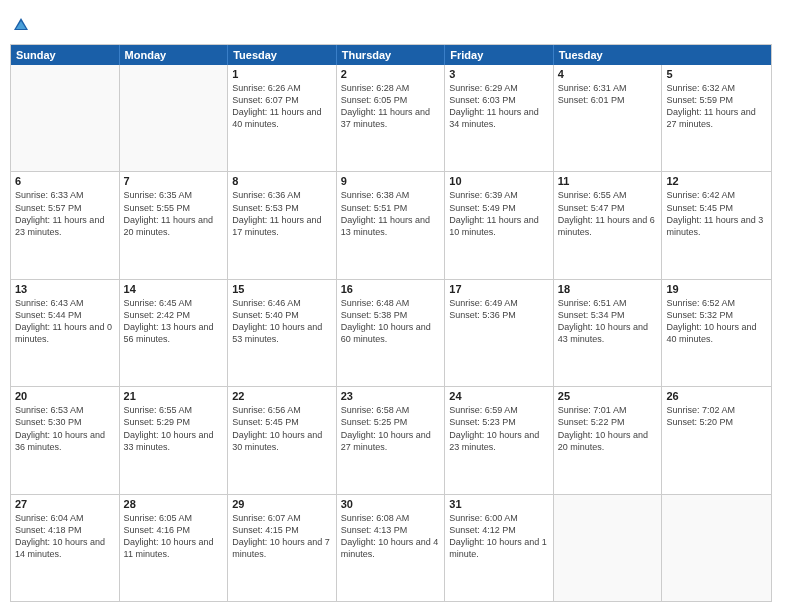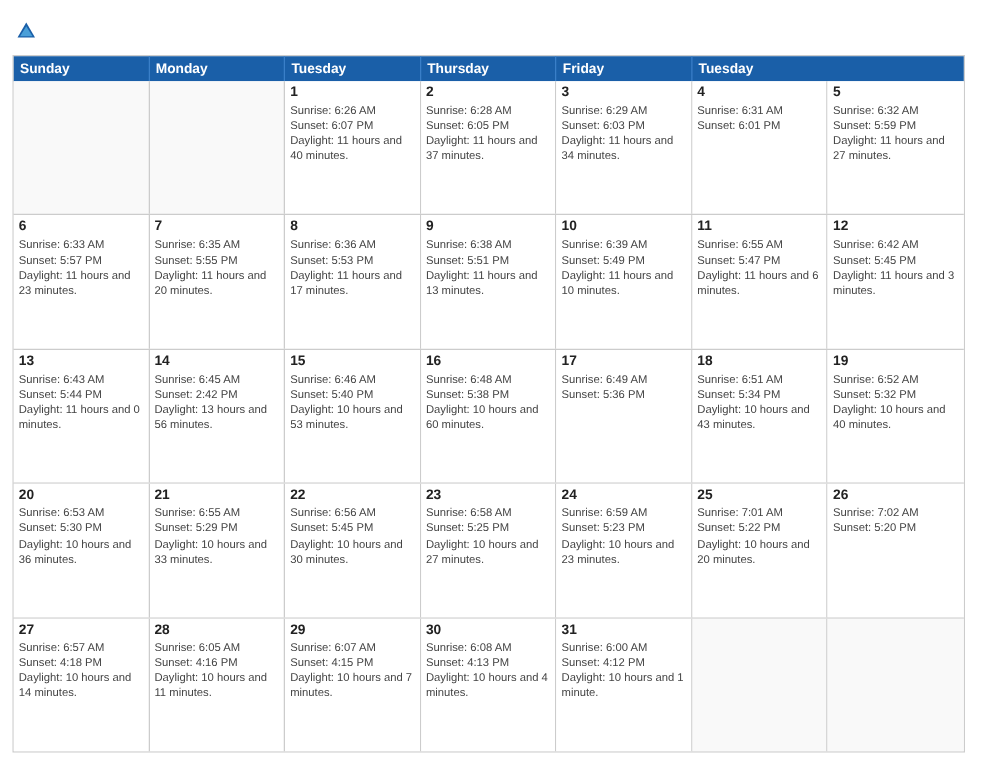--- a/index.html
+++ b/index.html
@@ -308,21 +308,21 @@
           </div>
           <div class="cal-cell">
             <div class="day-num">26</div>
             <div class="cell-line">Sunrise: 7:02 AM</div>
             <div class="cell-line">Sunset: 5:20 PM</div>
           </div>
         </div>
         <div class="cal-row">
           <div class="cal-cell">
             <div class="day-num">27</div>
-            <div class="cell-line">Sunrise: 6:57 AM</div>
+            <div class="cell-line">Sunrise: 6:04 AM</div>
             <div class="cell-line">Sunset: 4:18 PM</div>
             <div class="cell-line">Daylight: 10 hours and 14 minutes.</div>
           </div>
           <div class="cal-cell">
             <div class="day-num">28</div>
             <div class="cell-line">Sunrise: 6:05 AM</div>
             <div class="cell-line">Sunset: 4:16 PM</div>
             <div class="cell-line">Daylight: 10 hours and 11 minutes.</div>
           </div>
           <div class="cal-cell">

